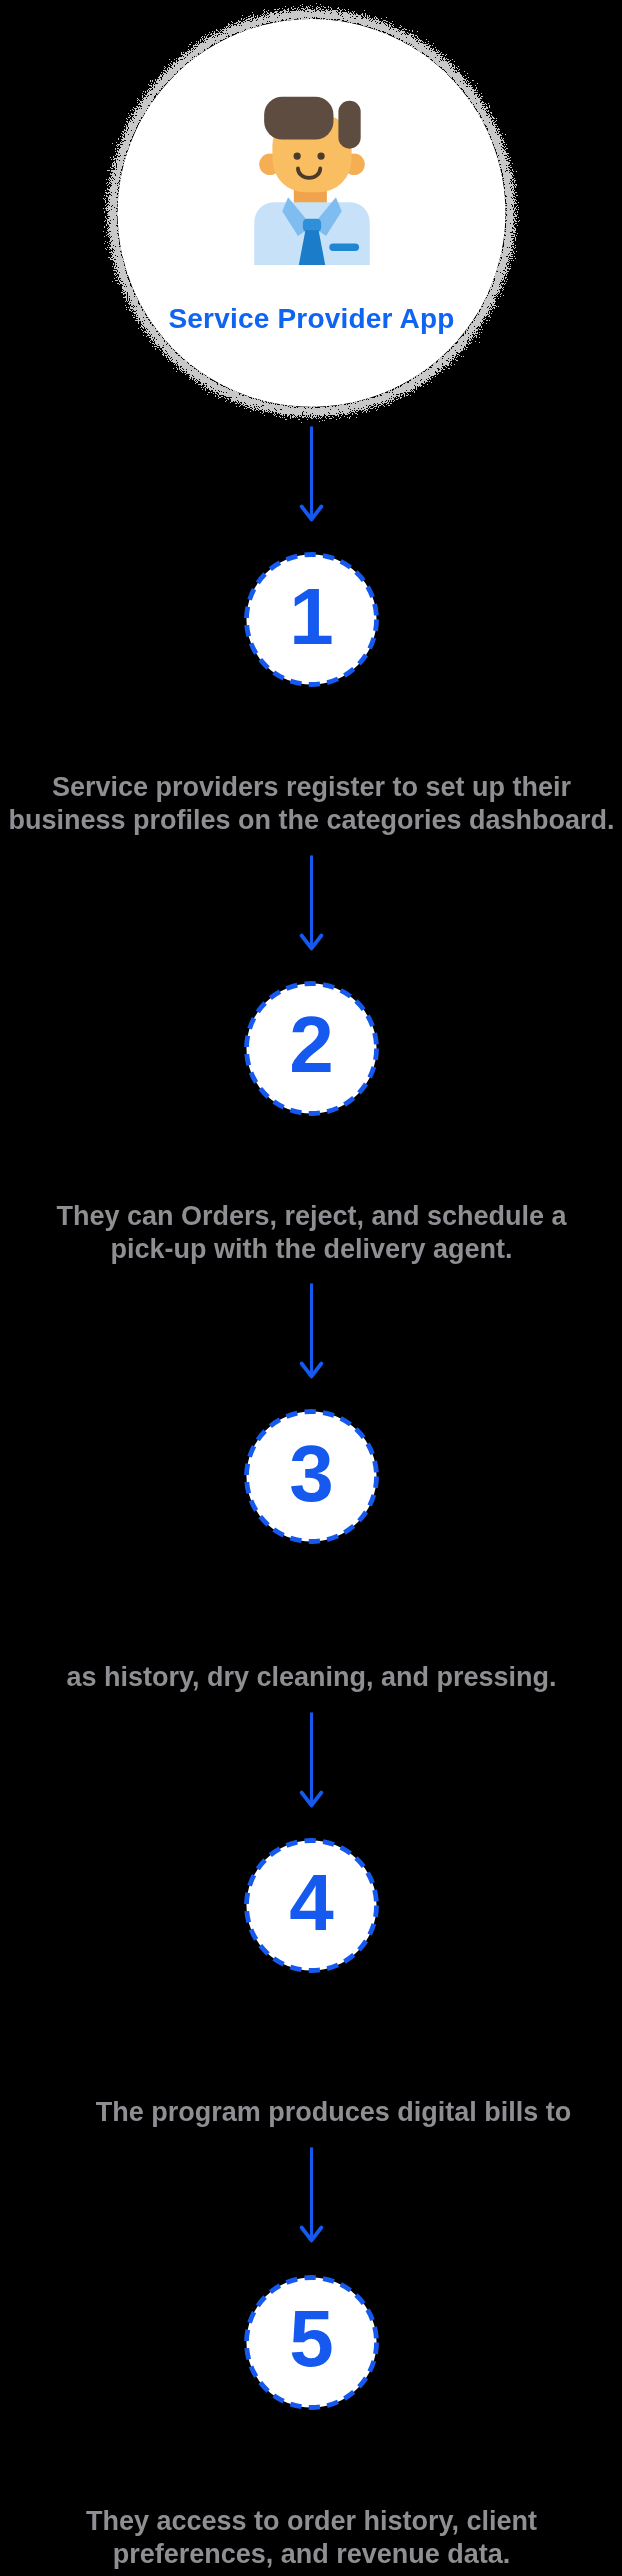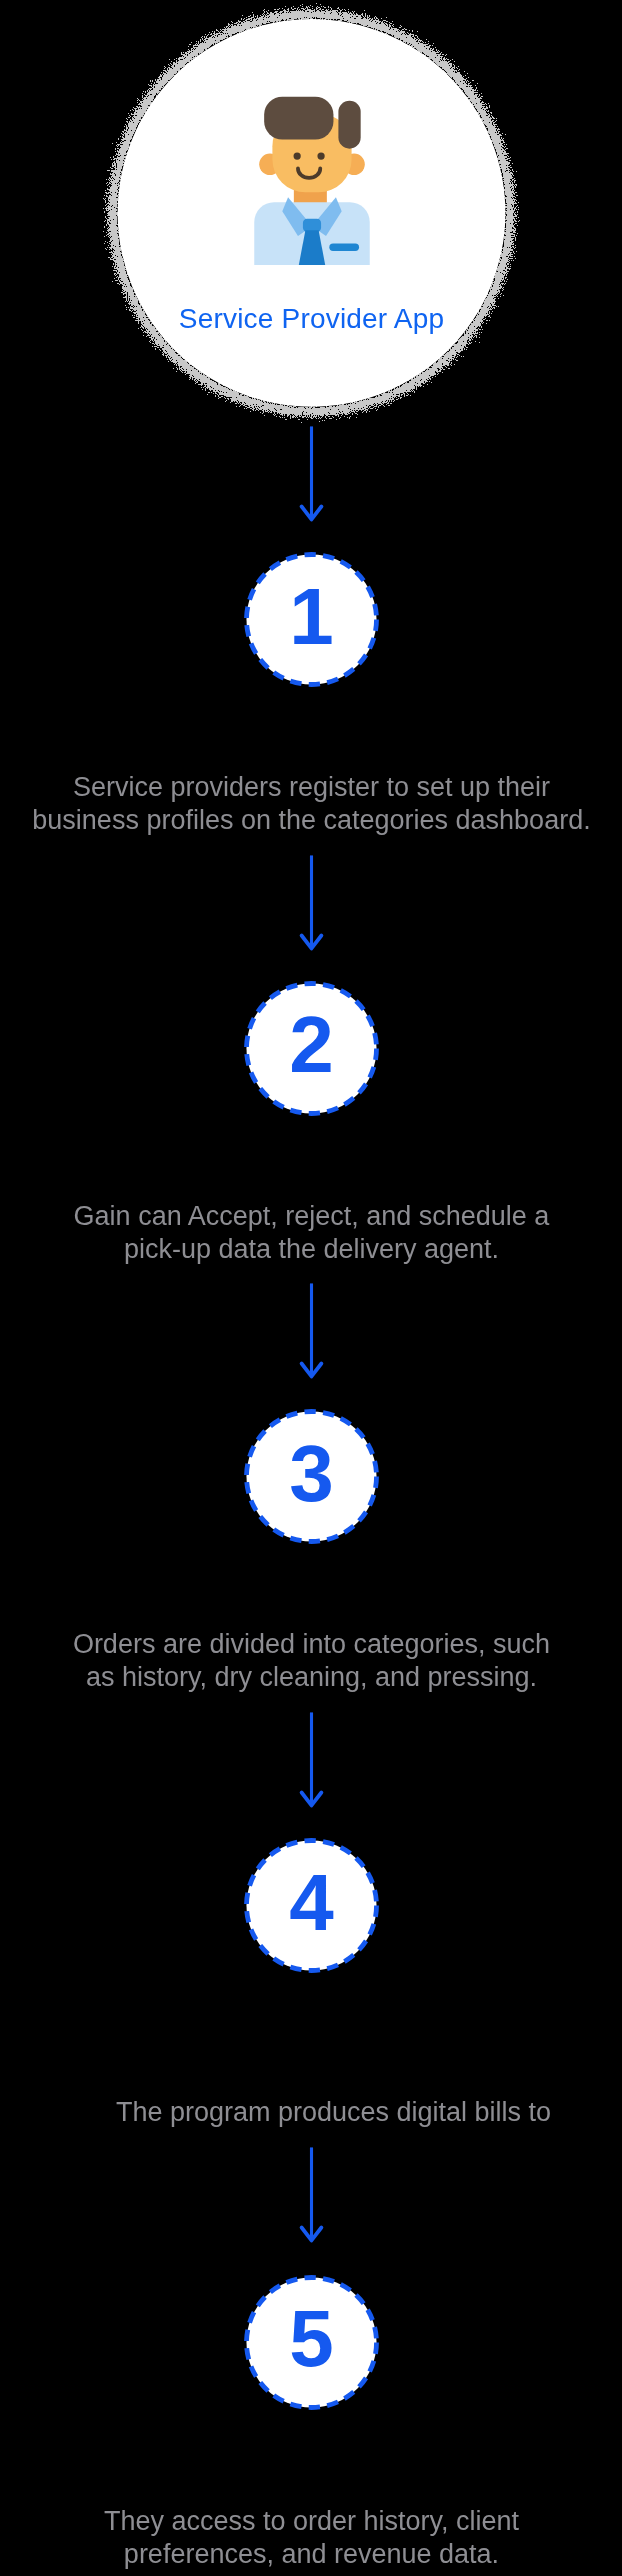--- a/index.html
+++ b/index.html
@@ -9,41 +9,41 @@
   }
   .flow{
     width:623px;height:2576px;display:flex;flex-direction:column;align-items:center;
   }
   
   .hero{position:relative;width:623px;height:424px;flex:none;}
   .halo-svg{position:absolute;top:-35px;left:0;display:block;}
   .avatar-svg{position:absolute;top:90px;left:50%;transform:translateX(-50%);display:block;}
   .hero-title{
     position:absolute;top:303px;left:0;width:100%;text-align:center;
-    font-size:28px;font-weight:400;color:#0F64F1;letter-spacing:0.2px;
+    font-size:28px;font-weight:700;color:#0F64F1;letter-spacing:0.2px;
   }
   
   .arrow{flex:none;margin-top:15.7px;height:103px;}
   .arrow.first{margin-top:0;}
   .arrow svg{display:block;}
   
   .step-circle{
     position:relative;flex:none;margin-top:24px;width:137px;height:137px;
     display:flex;align-items:center;justify-content:center;
   }
   .step-circle .ring{position:absolute;top:0;left:0;}
   .step-number{
     position:relative;font-size:80px;font-weight:700;color:#1559EF;
     line-height:1;transform:translateY(-2.6px);
   }
   .mt-30{margin-top:26px;}
   
   .step-text{
     flex:none;margin:83px 0 0;width:623px;text-align:center;
-    font-size:27px;line-height:33px;font-weight:400;color:#8E8E93;
+    font-size:27px;line-height:33px;font-weight:700;color:#8E8E93;
   }
   .step-text .l{white-space:nowrap;}
   .mt-140{margin-top:122px;padding-left:44px;}
   .mt-108{margin-top:94px;}
 </style>
 </head>
 <body>
 
 <main class="flow">
 
@@ -129,40 +129,40 @@
   </div>
 
   <div class="step-circle">
     <svg class="ring" width="137" height="137" viewBox="0 0 157 157" aria-hidden="true">
       <circle cx="78.5" cy="78.5" r="74.5" fill="#FFFFFF" stroke="#1559EF" stroke-width="5.5" stroke-dasharray="13.1 8.3"></circle>
     </svg>
     <span class="step-number">2</span>
   </div>
 
   <p class="step-text">
-    <span class="l">Gain can Accept, reject, and schedule a</span><br>
-    <span class="l">pick-up data the delivery agent.</span>
+    <span class="l">They can Orders, reject, and schedule a</span><br>
+    <span class="l">pick-up with the delivery agent.</span>
   </p>
 
   <div class="arrow">
     <svg width="31" height="103" viewBox="0 0 36 118" aria-hidden="true">
       <line x1="18" y1="2" x2="18" y2="109" stroke="#1559EF" stroke-width="3.6"></line>
       <polyline points="6.5,95 18,110 29.5,95" fill="none" stroke="#1559EF" stroke-width="4.4" stroke-linecap="round" stroke-linejoin="round"></polyline>
     </svg>
   </div>
 
   <div class="step-circle">
     <svg class="ring" width="137" height="137" viewBox="0 0 157 157" aria-hidden="true">
       <circle cx="78.5" cy="78.5" r="74.5" fill="#FFFFFF" stroke="#1559EF" stroke-width="5.5" stroke-dasharray="13.1 8.3"></circle>
     </svg>
     <span class="step-number">3</span>
   </div>
 
   <p class="step-text">
-    <span class="l">Orders are divided into categories, such</span><br>
+    <br>
     <span class="l">as history, dry cleaning, and pressing.</span>
   </p>
 
   <div class="arrow">
     <svg width="31" height="103" viewBox="0 0 36 118" aria-hidden="true">
       <line x1="18" y1="2" x2="18" y2="109" stroke="#1559EF" stroke-width="3.6"></line>
       <polyline points="6.5,95 18,110 29.5,95" fill="none" stroke="#1559EF" stroke-width="4.4" stroke-linecap="round" stroke-linejoin="round"></polyline>
     </svg>
   </div>
 

